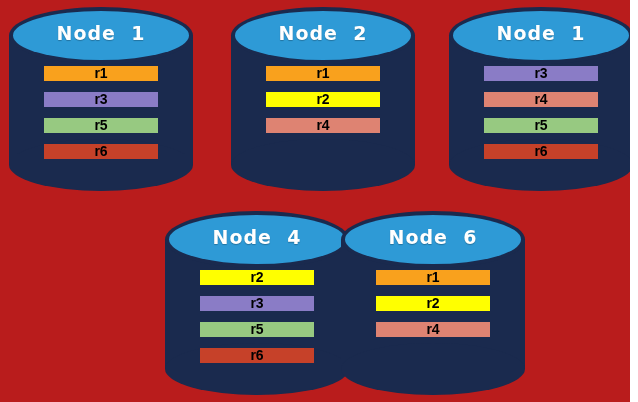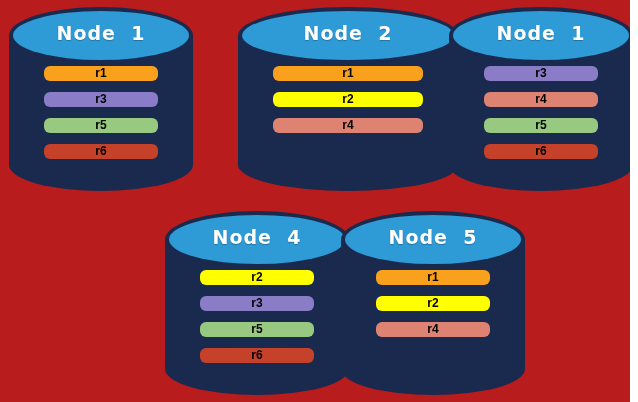--- a/index.html
+++ b/index.html
@@ -14,21 +14,21 @@
     height: 402px;
     background: #b91c1c;
     overflow: hidden;
   }
   .cylinder {
     position: absolute;
     width: 184px;
     height: 184px;
   }
   .pos-0 { left: 9px;   top: 7px;   }
-  .pos-1 { left: 238px; top: 7px; padding-left: 36px;   }
+  .pos-1 { left: 231px; top: 7px;   }
   .pos-2 { left: 449px; top: 7px;   }
   .pos-3 { left: 121px; top: 211px; margin-left: 44px; }
   .pos-4 { left: 341px; top: 211px; }
 
   .cyl-mid {
     position: absolute;
     left: 0; right: 0;
     top: 28px; bottom: 26px;
     background: var(--navy);
   }
@@ -71,26 +71,26 @@
   }
   .bars {
     position: absolute;
     top: 59px;
     left: 35px;
     right: 35px;
   }
   .bar {
     height: 15px;
     margin-bottom: 11px;
-    border-radius: 6px;
+    border-radius: 0;
     text-align: center;
     color: #000000;
     font-family: "Liberation Sans", sans-serif;
     font-weight: bold;
-    font-size: 12px;
+    font-size: 14px;
     line-height: 15px;
   }
 </style>
 </head>
 <body>
 
 <div class="canvas" id="nodes">
     <div class="cylinder pos-0">
       <div class="cyl-mid"></div>
       <div class="cyl-bot"></div>
@@ -140,20 +140,20 @@
         <div class="bar" style="background: rgb(138, 124, 198);">r3</div>
         <div class="bar" style="background: rgb(151, 201, 129);">r5</div>
         <div class="bar" style="background: rgb(198, 65, 41);">r6</div>
       </div>
     </div>
     <div class="cylinder pos-4">
       <div class="cyl-mid"></div>
       <div class="cyl-bot"></div>
       <div class="cyl-top-outer"></div>
       <div class="cyl-top"></div>
-      <div class="node-title">Node  5</div>
+      <div class="node-title">Node  6</div>
       <div class="bars">
         <div class="bar" style="background: rgb(249, 161, 29);">r1</div>
         <div class="bar" style="background: rgb(255, 255, 0);">r2</div>
         <div class="bar" style="background: rgb(222, 131, 114);">r4</div>
       </div>
     </div>
   </div>
 
 </body></html>

